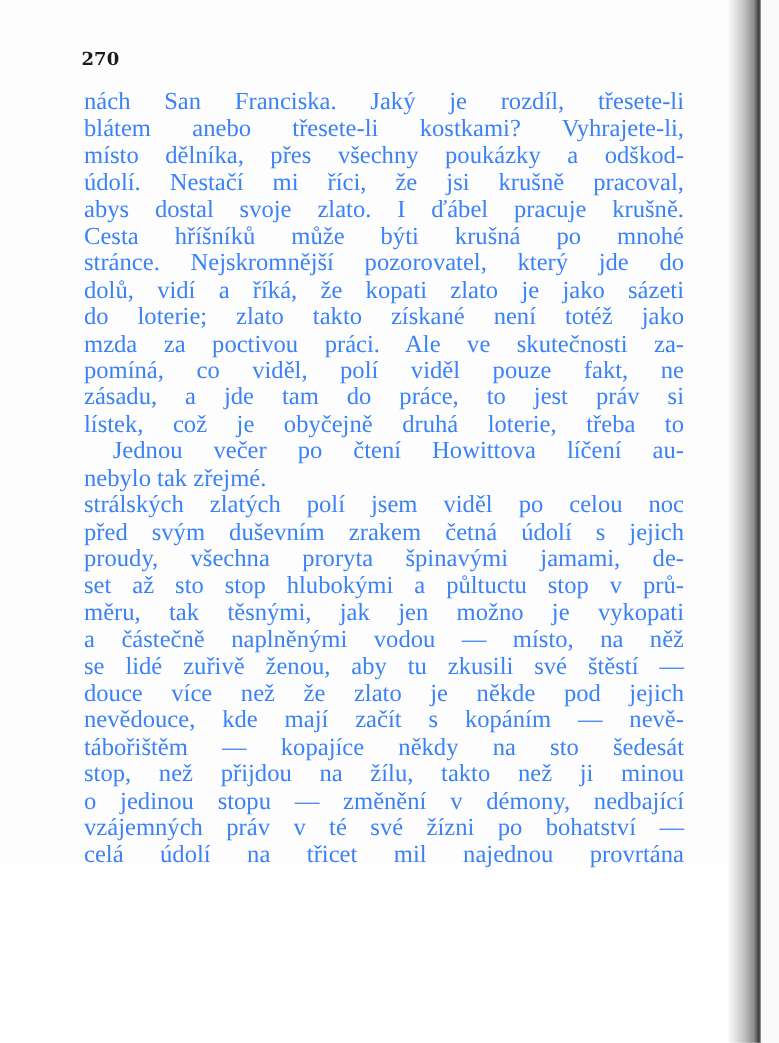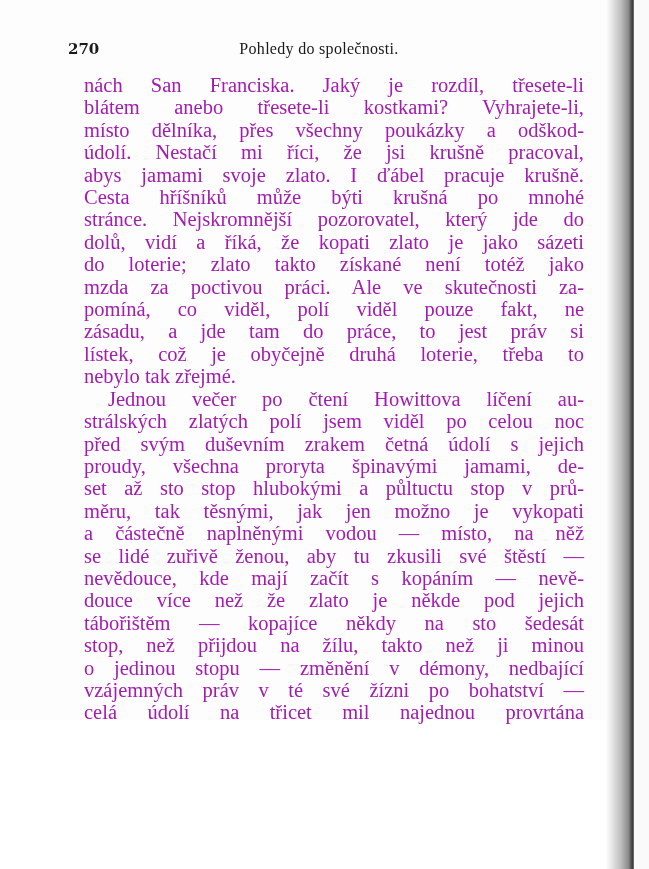--- a/index.html
+++ b/index.html
@@ -5,60 +5,59 @@
   html, body { margin:0; padding:0; }
   body { width:649px; height:869px; background:#ffffff; position:relative; overflow:hidden; }
   .page { position:absolute; left:0; top:0; width:649px; height:720px; background:#fdfdfd; }
   .spine { position:absolute; top:0; left:606px; width:30px; height:869px;
     background:linear-gradient(to right, #ffffff 0%, #e6e6e6 20%, #bdbdbd 50%, #8a8a8a 75%, #3a3a3a 88%, #cfcfcf 100%); }
   .spine-edge { position:absolute; top:0; left:634px; width:15px; height:869px; background:#fafafa; }
   .header { position:absolute; top:40px; left:68px; width:502px; height:22px;
     font-family:"Liberation Serif", serif; font-size:16px; color:#1a1a1a; }
   .page-num { position:absolute; left:0; top:0; font-weight:bold; font-family:"DejaVu Serif", serif; font-size:15px; }
   .running-head { position:absolute; left:0; right:0; top:0; text-align:center; letter-spacing:0.3px; }
-  .body-text { position:absolute; top:74px; left:84px; width:500px;
-    font-family:"Liberation Serif", serif; font-size:20.5px; line-height:22.4px; color:#a21caf; }
+  .body-text { position:absolute; top:74px; left:70px; width:500px;
+    font-family:"Liberation Serif", serif; font-size:20.5px; line-height:22.4px; color:#3b82f6; }
   .line { display:block; white-space:nowrap; text-align:justify; text-align-last:justify; }
   .line.last { text-align-last:left; }
   .line.indent { padding-left:24px; }
 </style>
 </head>
 <body>
 
 <div class="page">
   <div class="header">
     <span class="page-num">270</span>
-    <div class="running-head">Pohledy do společnosti.</div>
   </div>
 
   <div class="body-text" id="body-text">
       <span class="line">nách San Franciska. Jaký je rozdíl, třesete-li</span>
       <span class="line">blátem anebo třesete-li kostkami? Vyhrajete-li,</span>
       <span class="line">místo dělníka, přes všechny poukázky a odškod-</span>
       <span class="line">údolí. Nestačí mi říci, že jsi krušně pracoval,</span>
-      <span class="line">abys jamami svoje zlato. I ďábel pracuje krušně.</span>
+      <span class="line">abys dostal svoje zlato. I ďábel pracuje krušně.</span>
       <span class="line">Cesta hříšníků může býti krušná po mnohé</span>
       <span class="line">stránce. Nejskromnější pozorovatel, který jde do</span>
       <span class="line">dolů, vidí a říká, že kopati zlato je jako sázeti</span>
       <span class="line">do loterie; zlato takto získané není totéž jako</span>
       <span class="line">mzda za poctivou práci. Ale ve skutečnosti za-</span>
       <span class="line">pomíná, co viděl, polí viděl pouze fakt, ne</span>
       <span class="line">zásadu, a jde tam do práce, to jest práv si</span>
       <span class="line">lístek, což je obyčejně druhá loterie, třeba to</span>
+      <span class="line indent">Jednou večer po čtení Howittova líčení au-</span>
       <span class="line last">nebylo tak zřejmé.</span>
-      <span class="line indent">Jednou večer po čtení Howittova líčení au-</span>
       <span class="line">strálských zlatých polí jsem viděl po celou noc</span>
       <span class="line">před svým duševním zrakem četná údolí s jejich</span>
       <span class="line">proudy, všechna proryta špinavými jamami, de-</span>
       <span class="line">set až sto stop hlubokými a půltuctu stop v prů-</span>
       <span class="line">měru, tak těsnými, jak jen možno je vykopati</span>
       <span class="line">a částečně naplněnými vodou — místo, na něž</span>
       <span class="line">se lidé zuřivě ženou, aby tu zkusili své štěstí —</span>
+      <span class="line">douce více než že zlato je někde pod jejich</span>
       <span class="line">nevědouce, kde mají začít s kopáním — nevě-</span>
-      <span class="line">douce více než že zlato je někde pod jejich</span>
       <span class="line">tábořištěm — kopajíce někdy na sto šedesát</span>
       <span class="line">stop, než přijdou na žílu, takto než ji minou</span>
       <span class="line">o jedinou stopu — změnění v démony, nedbající</span>
       <span class="line">vzájemných práv v té své žízni po bohatství —</span>
       <span class="line">celá údolí na třicet mil najednou provrtána</span>
     </div>
 
   <div class="spine"></div>
   <div class="spine-edge"></div>
 </div>

